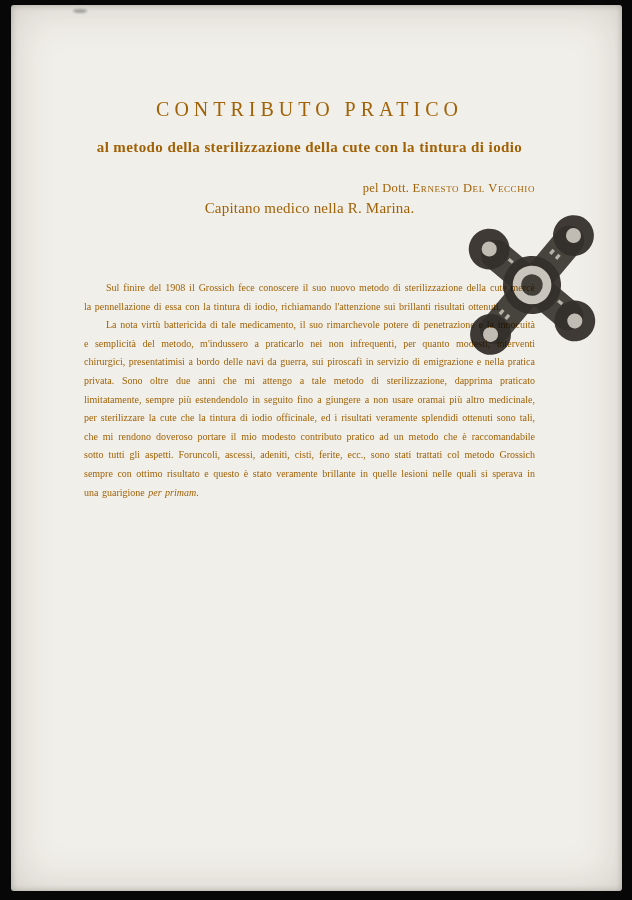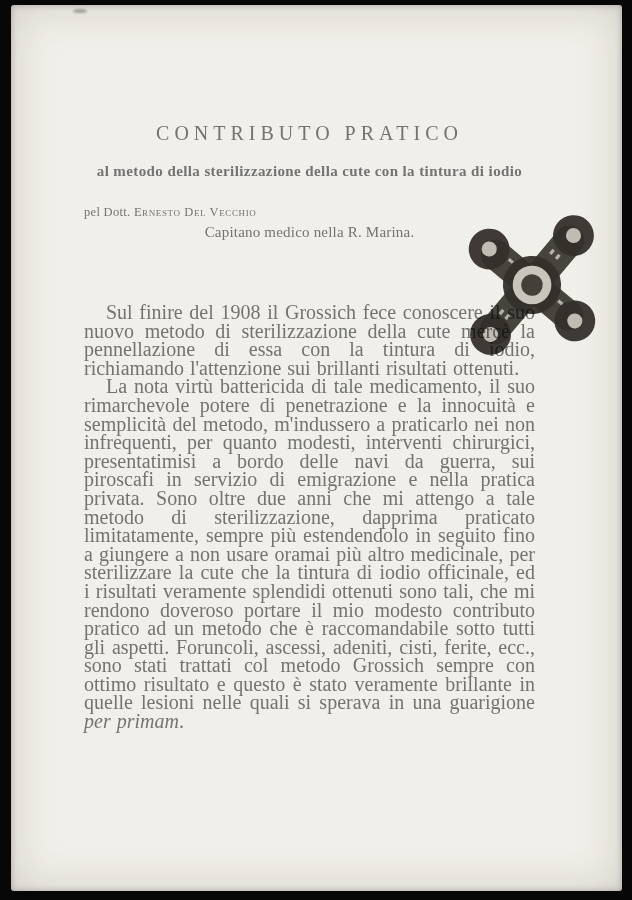--- a/index.html
+++ b/index.html
@@ -13,57 +13,57 @@
   .scan-page {
     position: absolute;
     left: 11px; top: 5px; right: 10px; bottom: 9px;
     background: #f1efe9;
     border-radius: 3px;
     box-shadow: inset 0 0 45px rgba(60,50,35,0.18), inset 0 0 6px rgba(0,0,0,0.25);
   }
   .content {
     position: absolute;
     left: 73px; right: 87px; top: 0;
-    padding-top: 116px;
-    color: #737373;
+    padding-top: 92px;
+    color: #a16207;
   }
   .page-title {
     text-align: center;
     font-size: 20px;
     letter-spacing: 5px;
     line-height: 24px;
     font-weight: normal;
     margin: 0;
     white-space: nowrap;
   }
   .page-subtitle {
     text-align: center;
     font-size: 15px;
     font-weight: bold;
     letter-spacing: 0.4px;
     margin-top: 18px;
     white-space: nowrap;
   }
   .byline {
-    text-align: left;
+    text-align: right;
     font-size: 12.5px;
     margin-top: 25px;
     letter-spacing: 0.3px;
   }
   .byline .name { font-variant: small-caps; letter-spacing: 0.6px; }
   .affiliation {
     text-align: center;
     font-size: 15px;
     margin-top: 4px;
     letter-spacing: 0.2px;
   }
   .body-paragraphs { margin-top: 62px; }
   .body-para {
     margin: 0;
-    font-size: 20px;
+    font-size: 10px;
     line-height: 18.6px;
     text-align: justify;
     text-indent: 22px;
     word-spacing: 1px;
   }
   .body-para .italic { font-style: italic; }
   .body-para.full-last { text-align-last: justify; }
   .stamp {
     position: absolute;
     left: 443px; top: 194px;

